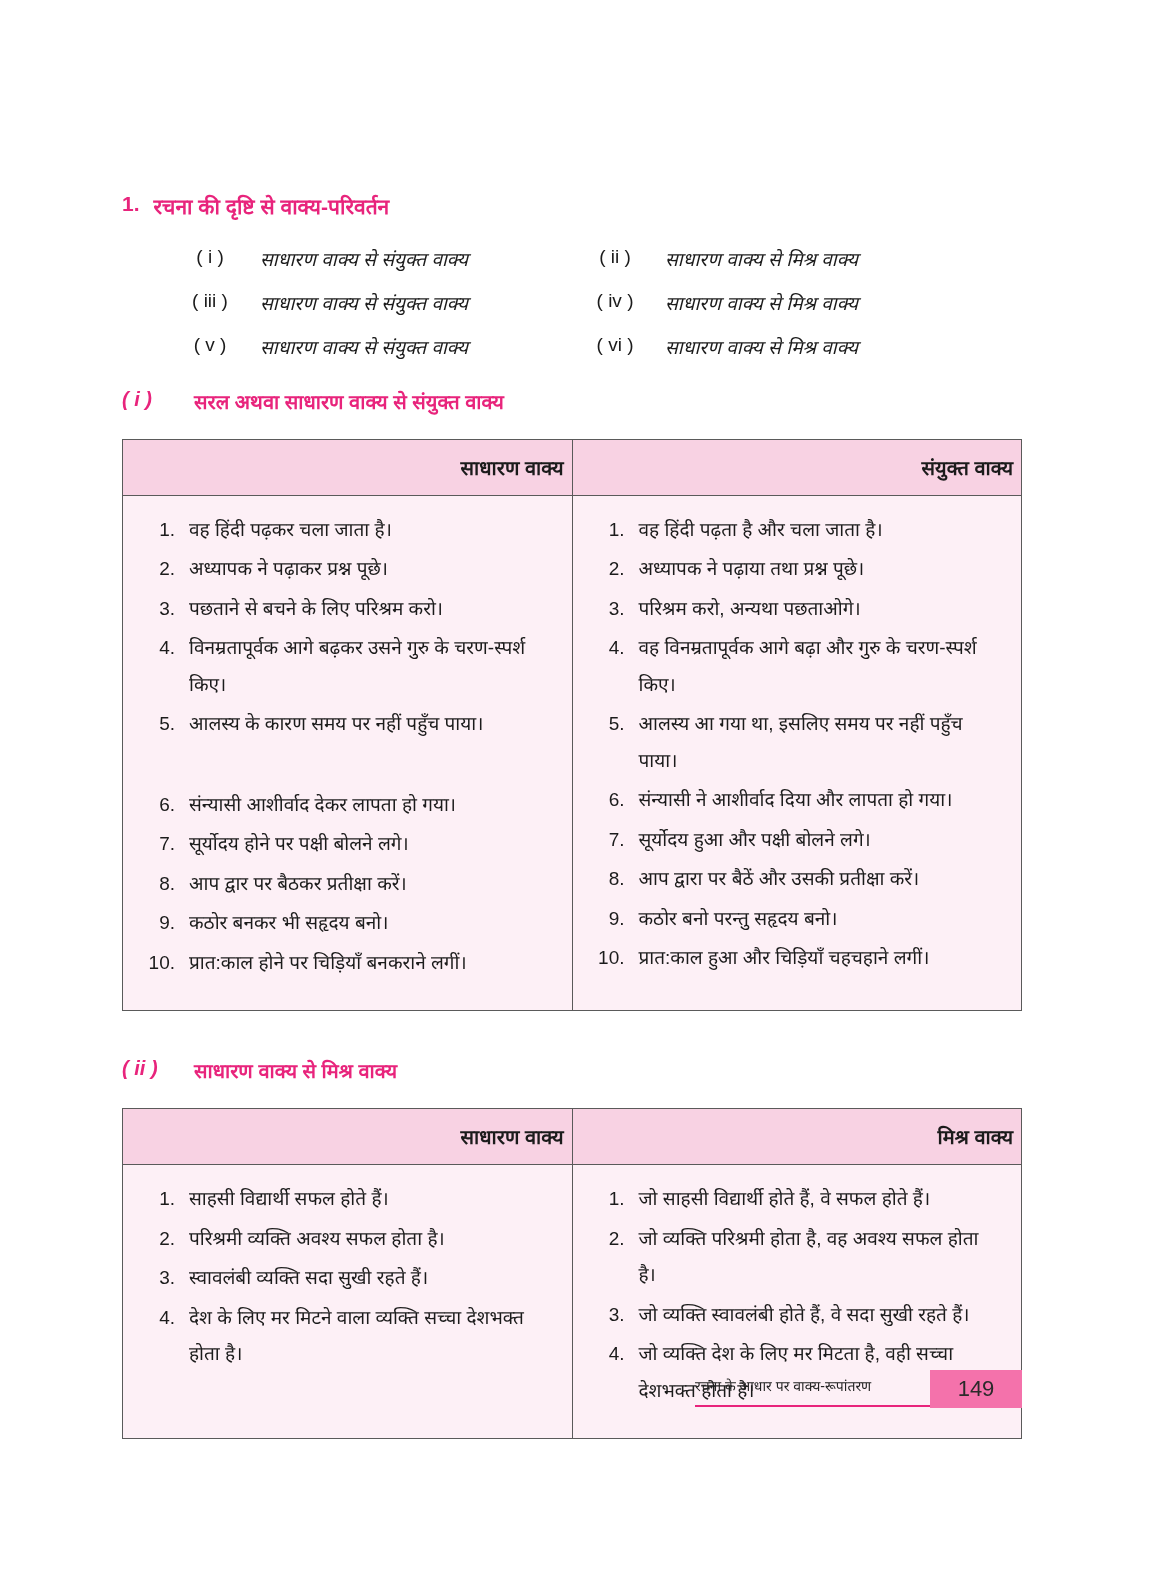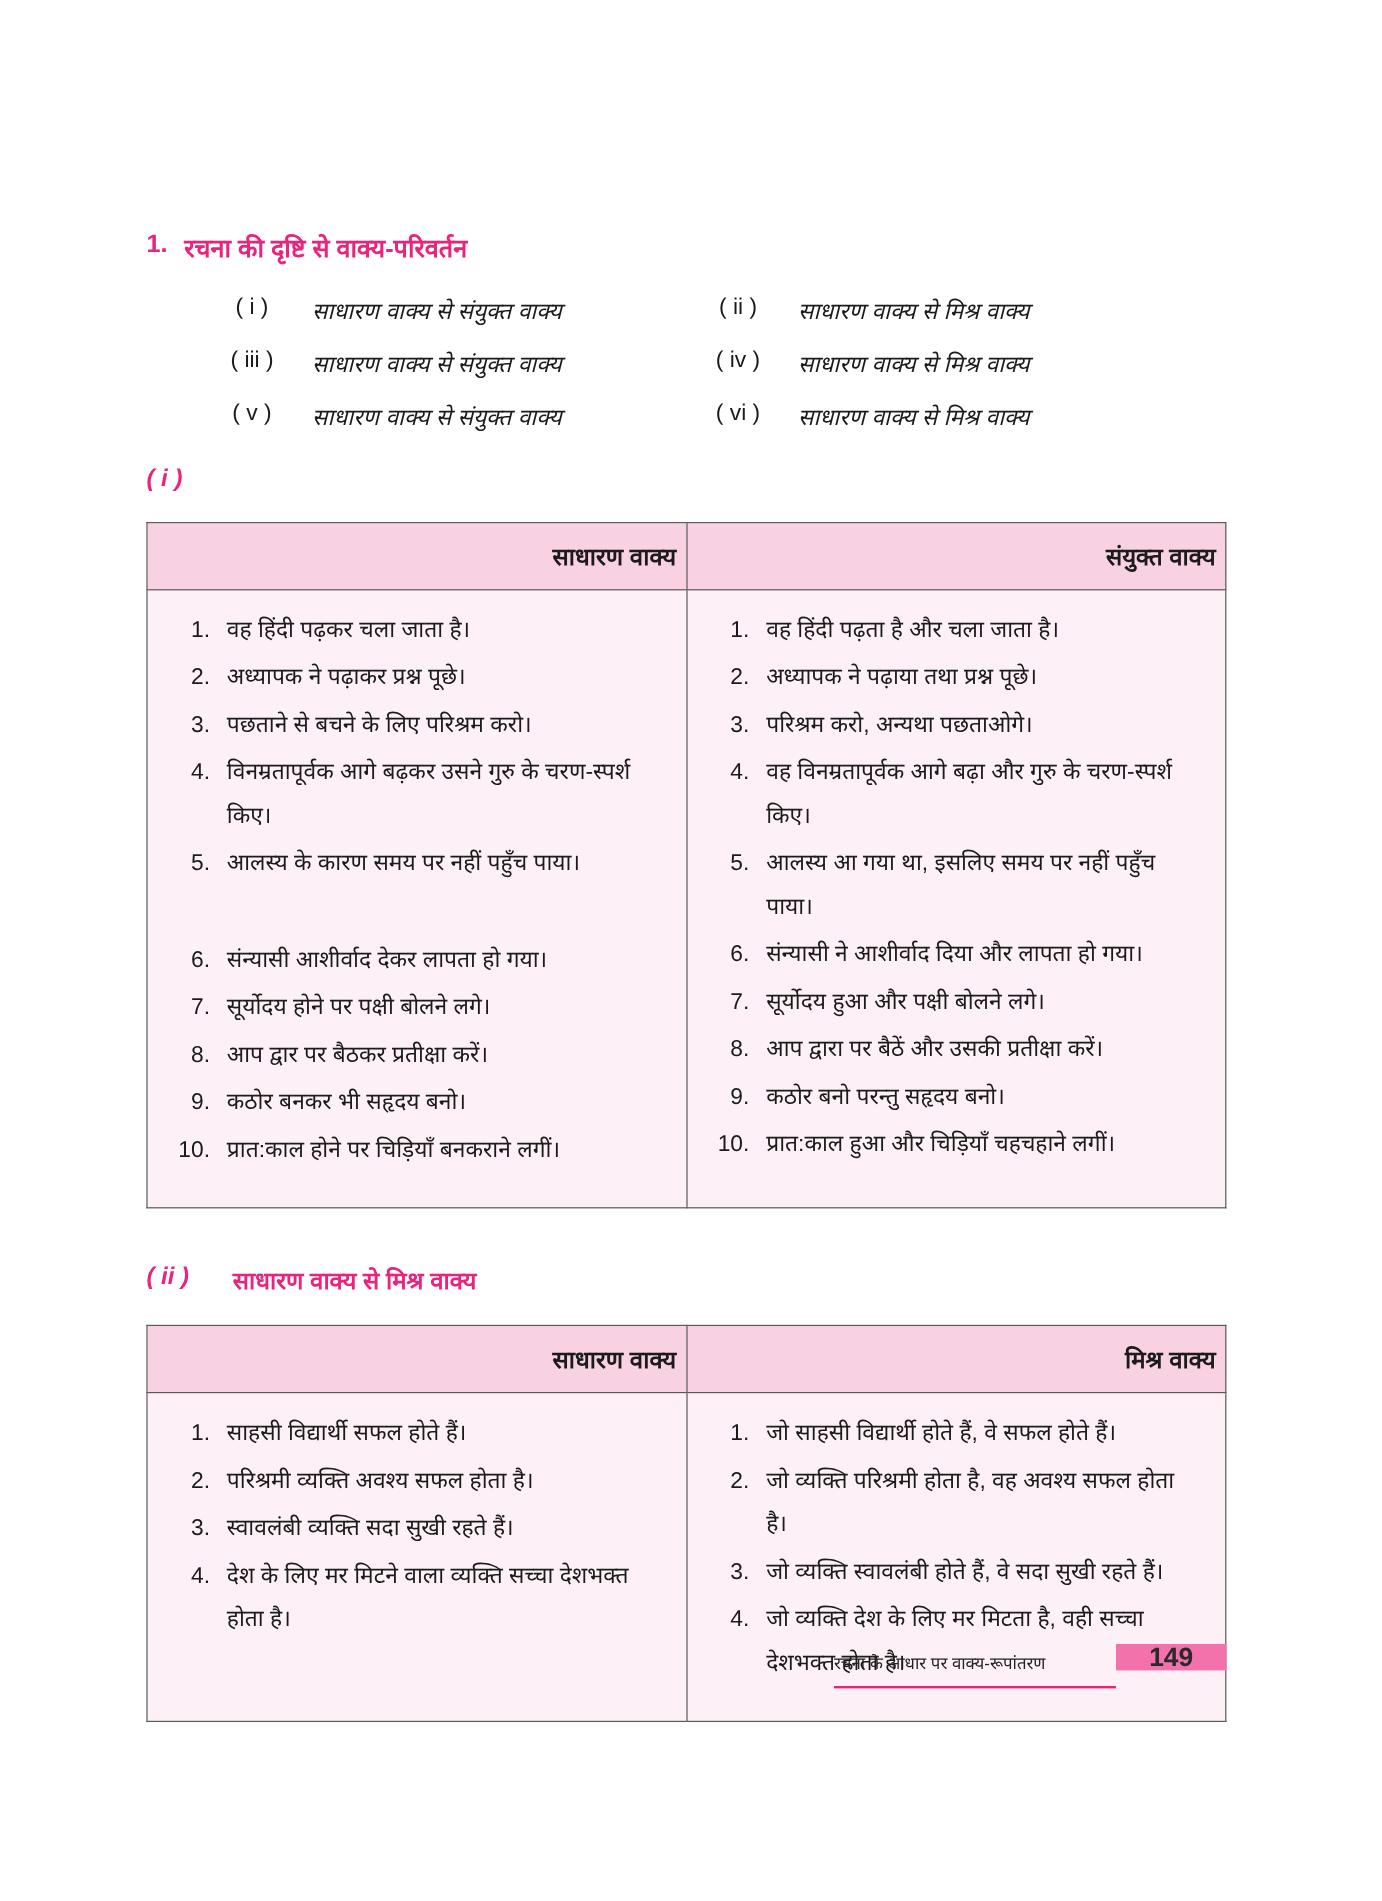--- a/index.html
+++ b/index.html
@@ -112,25 +112,25 @@
   }
   .footer-left {
     font-size: 14px;
     color: #222;
     padding-bottom: 10px;
     border-bottom: 2.5px solid #e8247c;
     min-width: 235px;
   }
   .page-badge {
     width: 92px;
-    height: 22px;
+    height: 38px;
     background: #f472ab;
     color: #2a2a2a;
     font-size: 22px;
-    font-weight: bold;
+    font-weight: normal;
     display: flex;
     align-items: center;
     justify-content: center;
     margin-top: -6px;
   }
 </style>
 </head>
 <body>
 
 <div class="page">
@@ -163,20 +163,21 @@
         <span class="item-text">साधारण वाक्य से संयुक्त वाक्य</span>
       </div>
       <div class="type-item">
         <span class="item-num">( vi )</span>
         <span class="item-text">साधारण वाक्य से मिश्र वाक्य</span>
       </div>
     </div>
 
   <div class="sub-heading">
     <span class="sub-label">( i )</span>
+    <span>सरल अथवा साधारण वाक्य से संयुक्त वाक्य</span>
   </div>
 
   <table class="conv-table">
     <thead>
       <tr>
         <th>साधारण वाक्य</th>
         <th>संयुक्त वाक्य</th>
       </tr>
     </thead>
     <tbody>

